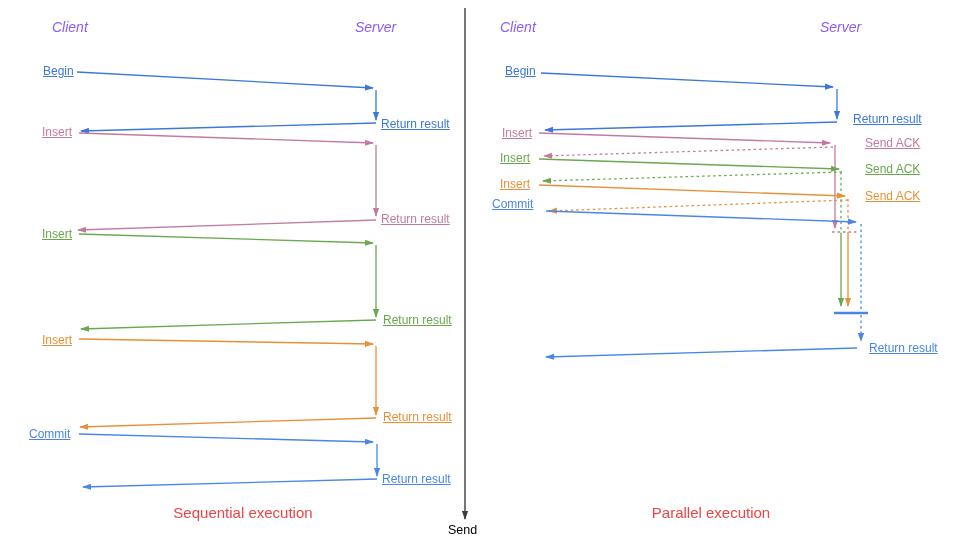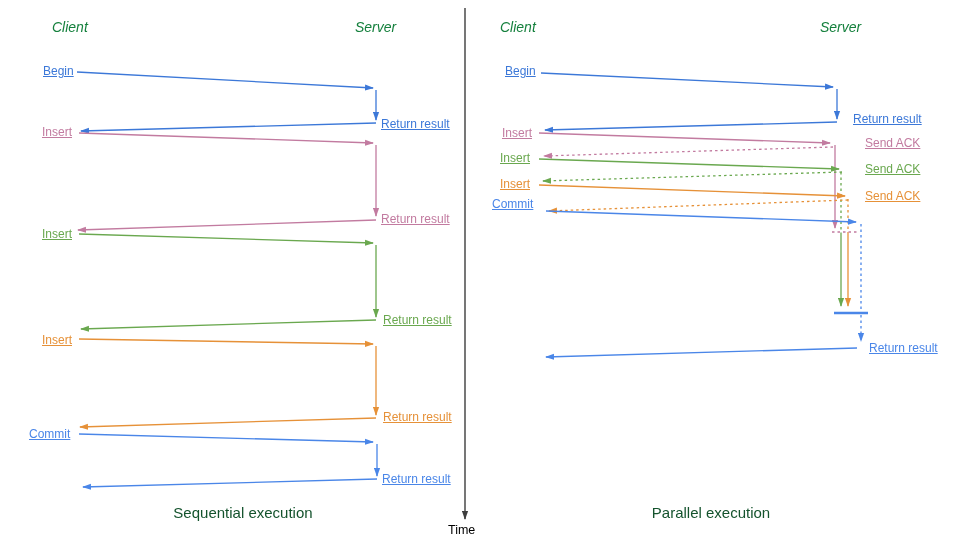--- a/index.html
+++ b/index.html
@@ -1,20 +1,20 @@
 <!DOCTYPE html>
 <html><head>
 <meta charset="utf-8">
 <style>
   html,body{margin:0;padding:0;background:#ffffff;}
   .stage{position:relative;width:960px;height:540px;background:#fff;overflow:hidden;
          font-family:"Liberation Sans", sans-serif;}
   #diagram-svg{position:absolute;left:0;top:0;width:960px;height:540px;}
-  .col-header{position:absolute;font-style:italic;font-size:14px;color:#15803d;white-space:nowrap;}
-  .caption{position:absolute;top:504px;font-size:15px;color:#14532d;text-align:center;white-space:nowrap;}
+  .col-header{position:absolute;font-style:italic;font-size:14px;color:#8b5cf6;white-space:nowrap;}
+  .caption{position:absolute;top:504px;font-size:15px;color:#ef4444;text-align:center;white-space:nowrap;}
   .caption.left{left:118px;width:250px;}
   .caption.right{left:584px;width:254px;}
   .time-label{position:absolute;left:448px;top:523px;font-size:12.5px;color:#000;}
   .msg-label{position:absolute;font-size:12px;white-space:nowrap;transform:translateY(-50%);text-decoration:underline;}
 </style>
 </head>
 <body>
 
 <div class="stage">
   <svg id="diagram-svg" viewBox="0 0 960 540" xmlns="http://www.w3.org/2000/svg">
@@ -100,14 +100,14 @@
     </div>
 
   <div class="col-header" style="left:52px;top:19px">Client</div>
   <div class="col-header" style="left:355px;top:19px">Server</div>
   <div class="col-header" style="left:500px;top:19px">Client</div>
   <div class="col-header" style="left:820px;top:19px">Server</div>
 
   <div class="caption left">Sequential execution</div>
   <div class="caption right">Parallel execution</div>
 
-  <div class="time-label">Time</div>
+  <div class="time-label">Send</div>
 </div>
 
 </body></html>

